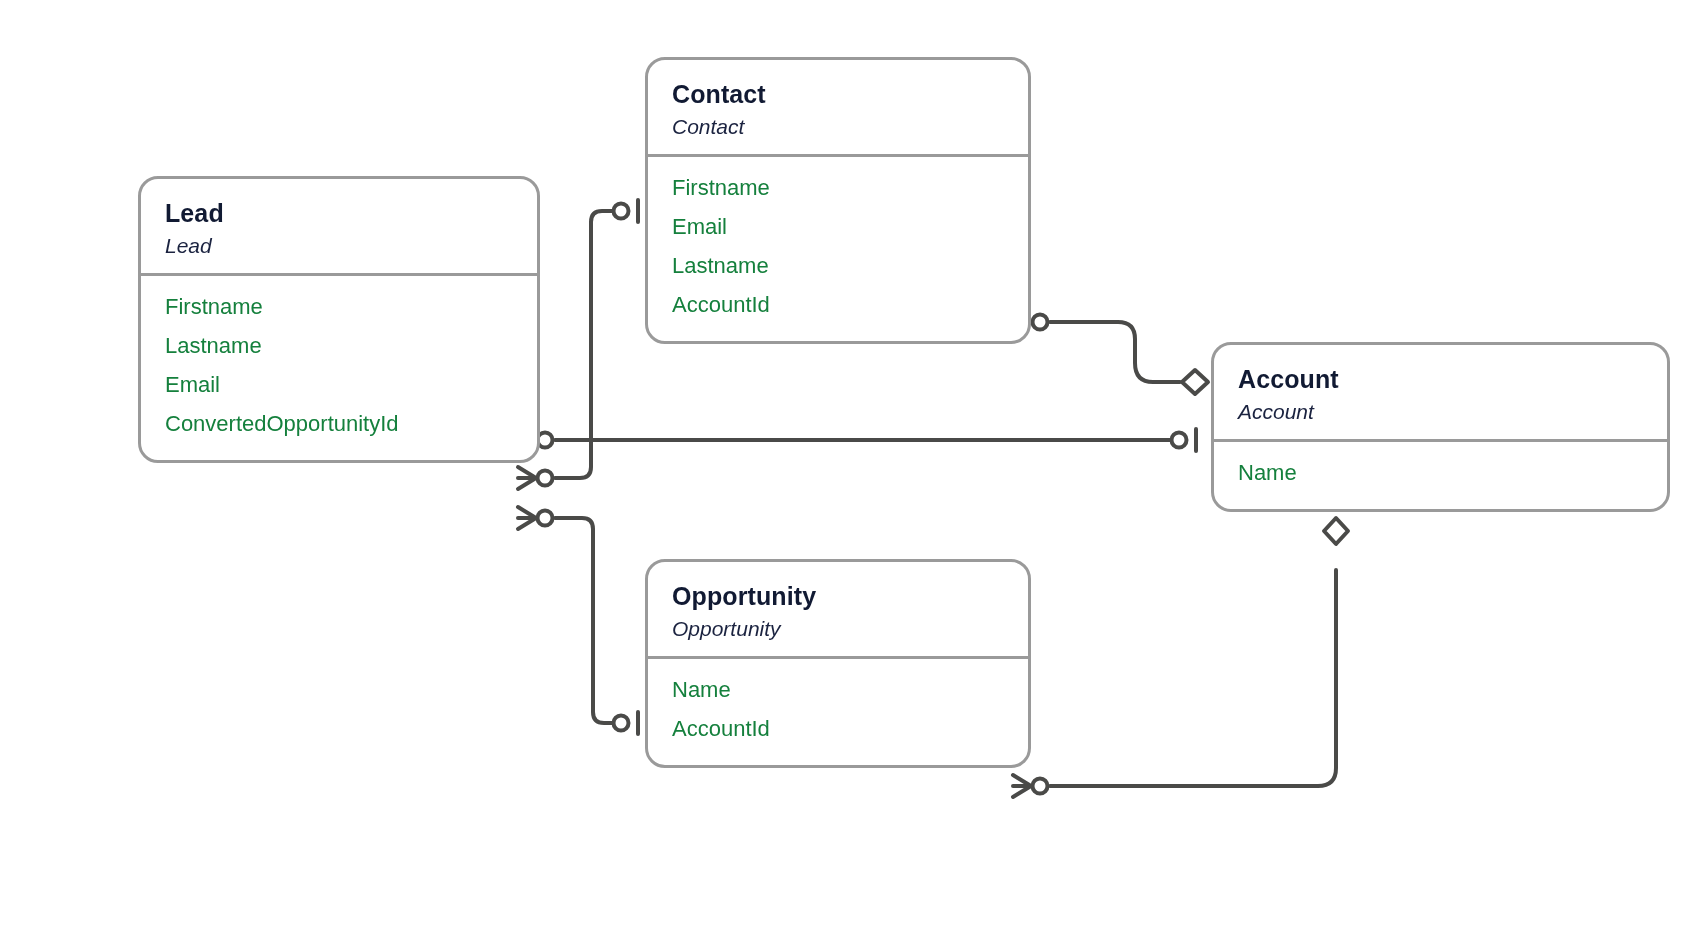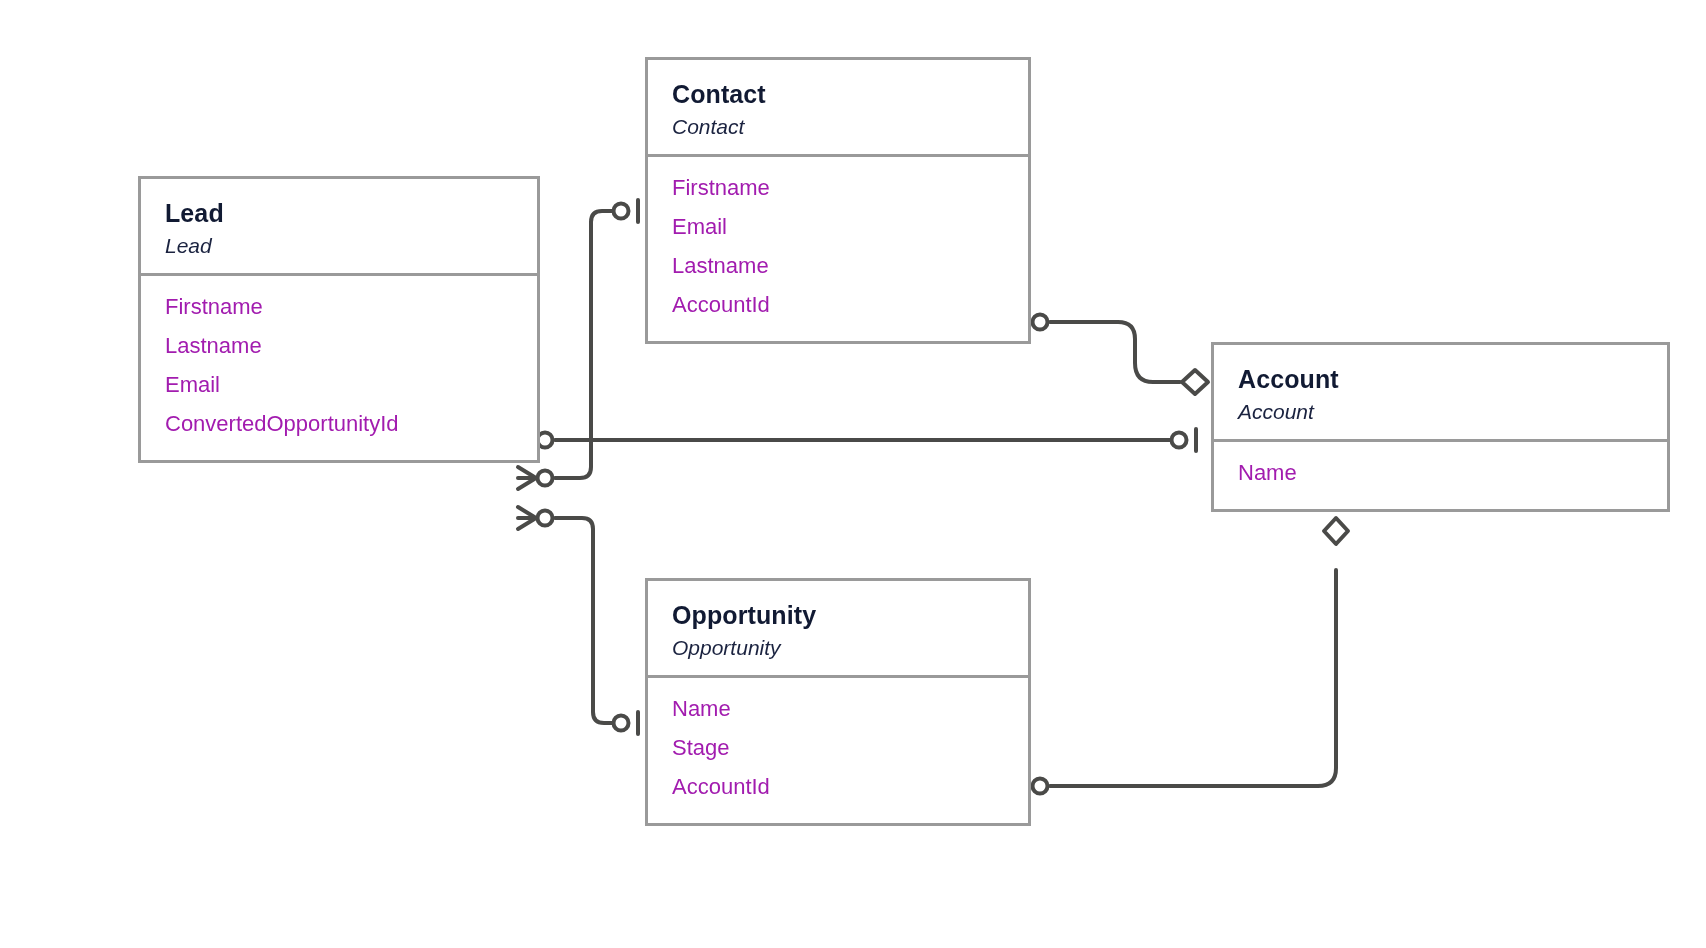--- a/index.html
+++ b/index.html
@@ -25,21 +25,21 @@
     top: 0;
     width: 1706px;
     height: 948px;
     pointer-events: none;
   }
   .entity {
     position: absolute;
     box-sizing: border-box;
     background: #ffffff;
     border: 3px solid #9a9a9a;
-    border-radius: 0;
+    border-radius: 20px;
     z-index: 2;
   }
   .entity-header {
     box-sizing: border-box;
     padding: 20px 24px 14px 24px;
     border-bottom: 3px solid #9a9a9a;
   }
   .entity-name {
     font-size: 25px;
     font-weight: bold;
@@ -53,31 +53,31 @@
     color: #1b2340;
     line-height: 1.3;
     margin-top: 4px;
   }
   .entity-fields {
     box-sizing: border-box;
     padding: 12px 24px 16px 24px;
   }
   .field {
     font-size: 22px;
-    color: #a21caf;
+    color: #15803d;
     line-height: 1.0;
     padding: 8px 0 9px 0;
     white-space: nowrap;
   }
 
   
   #entity-lead      { left: 138px; top: 176px;  width: 402px; }
   #entity-contact   { left: 645px; top: 57px;   width: 386px; }
   #entity-account   { left: 1211px; top: 342px; width: 459px; }
-  #entity-opportunity { left: 645px; top: 578px; width: 386px; }
+  #entity-opportunity { left: 645px; top: 559px; width: 386px; }
 </style>
 </head>
 <body>
 
 <div id="canvas">
 
   <svg id="edges" viewBox="0 0 1706 948" xmlns="http://www.w3.org/2000/svg">
     <defs>
       <g id="crowfoot-right">
 
@@ -183,18 +183,17 @@
     </div>
   </div>
 
   <div class="entity" id="entity-opportunity">
     <div class="entity-header">
       <div class="entity-name">Opportunity</div>
       <div class="entity-subtitle">Opportunity</div>
     </div>
     <div class="entity-fields">
       <div class="field">Name</div>
-      <div class="field">Stage</div>
       <div class="field">AccountId</div>
     </div>
   </div>
 
 </div>
 
 </body></html>

